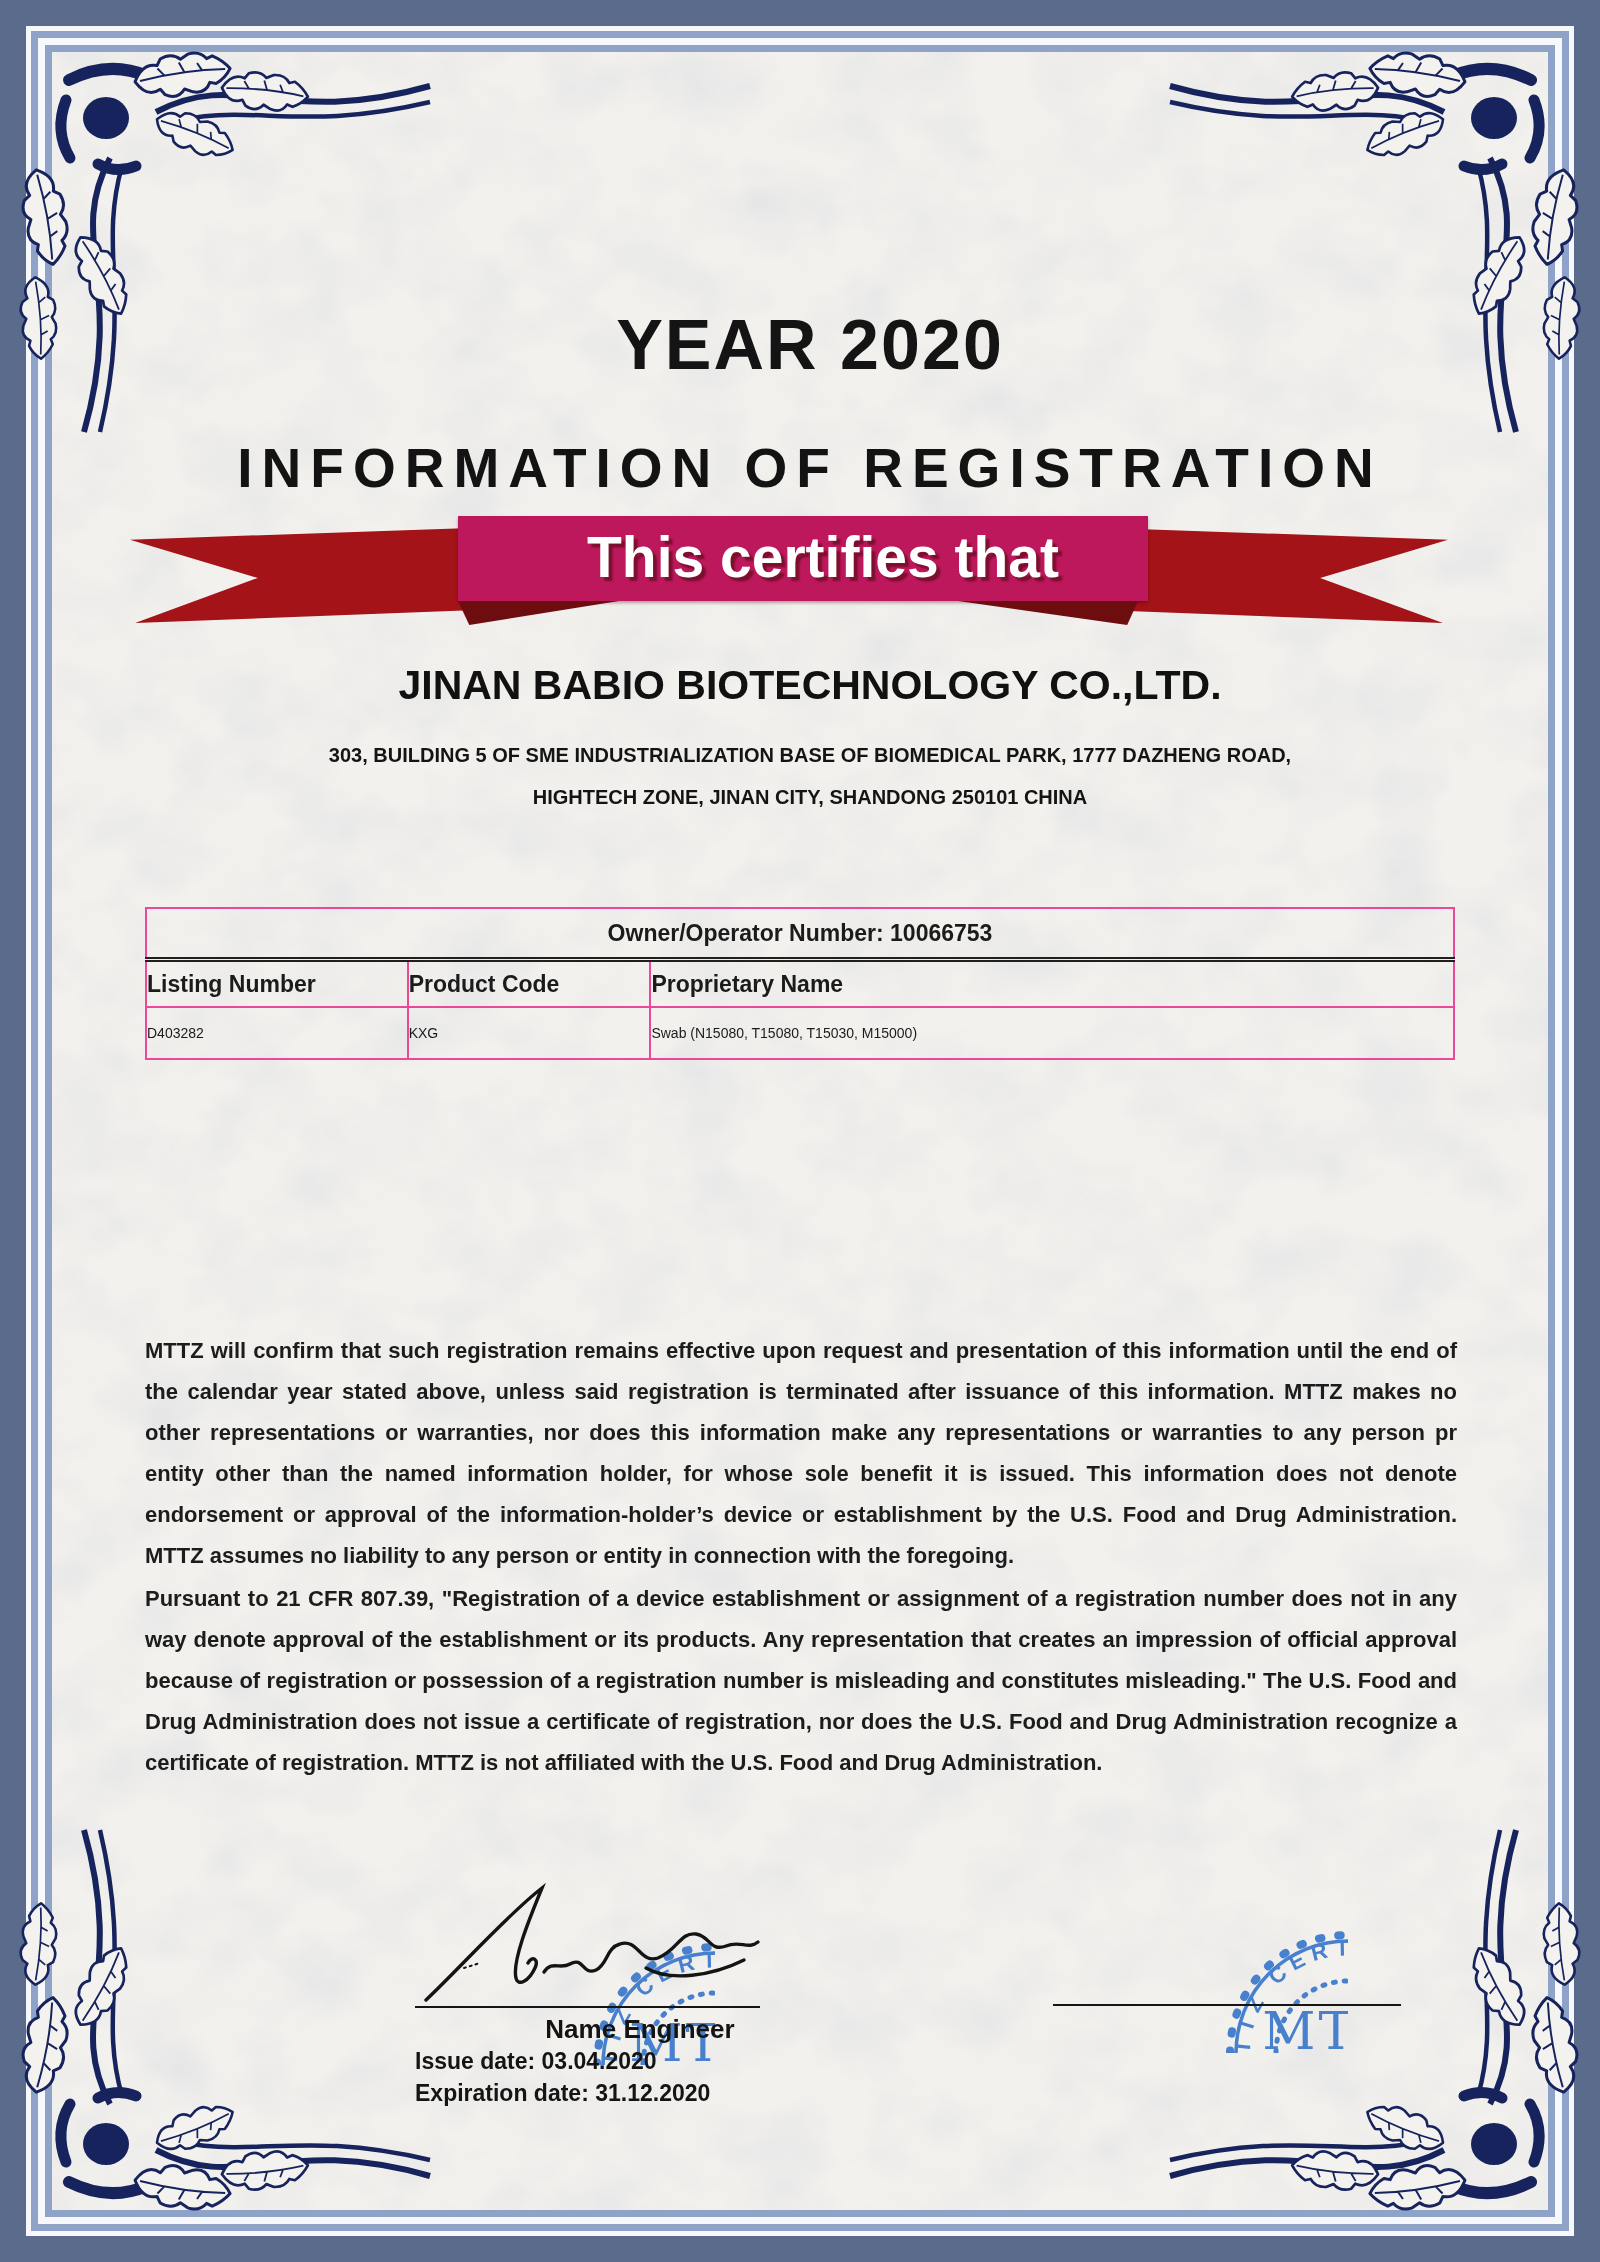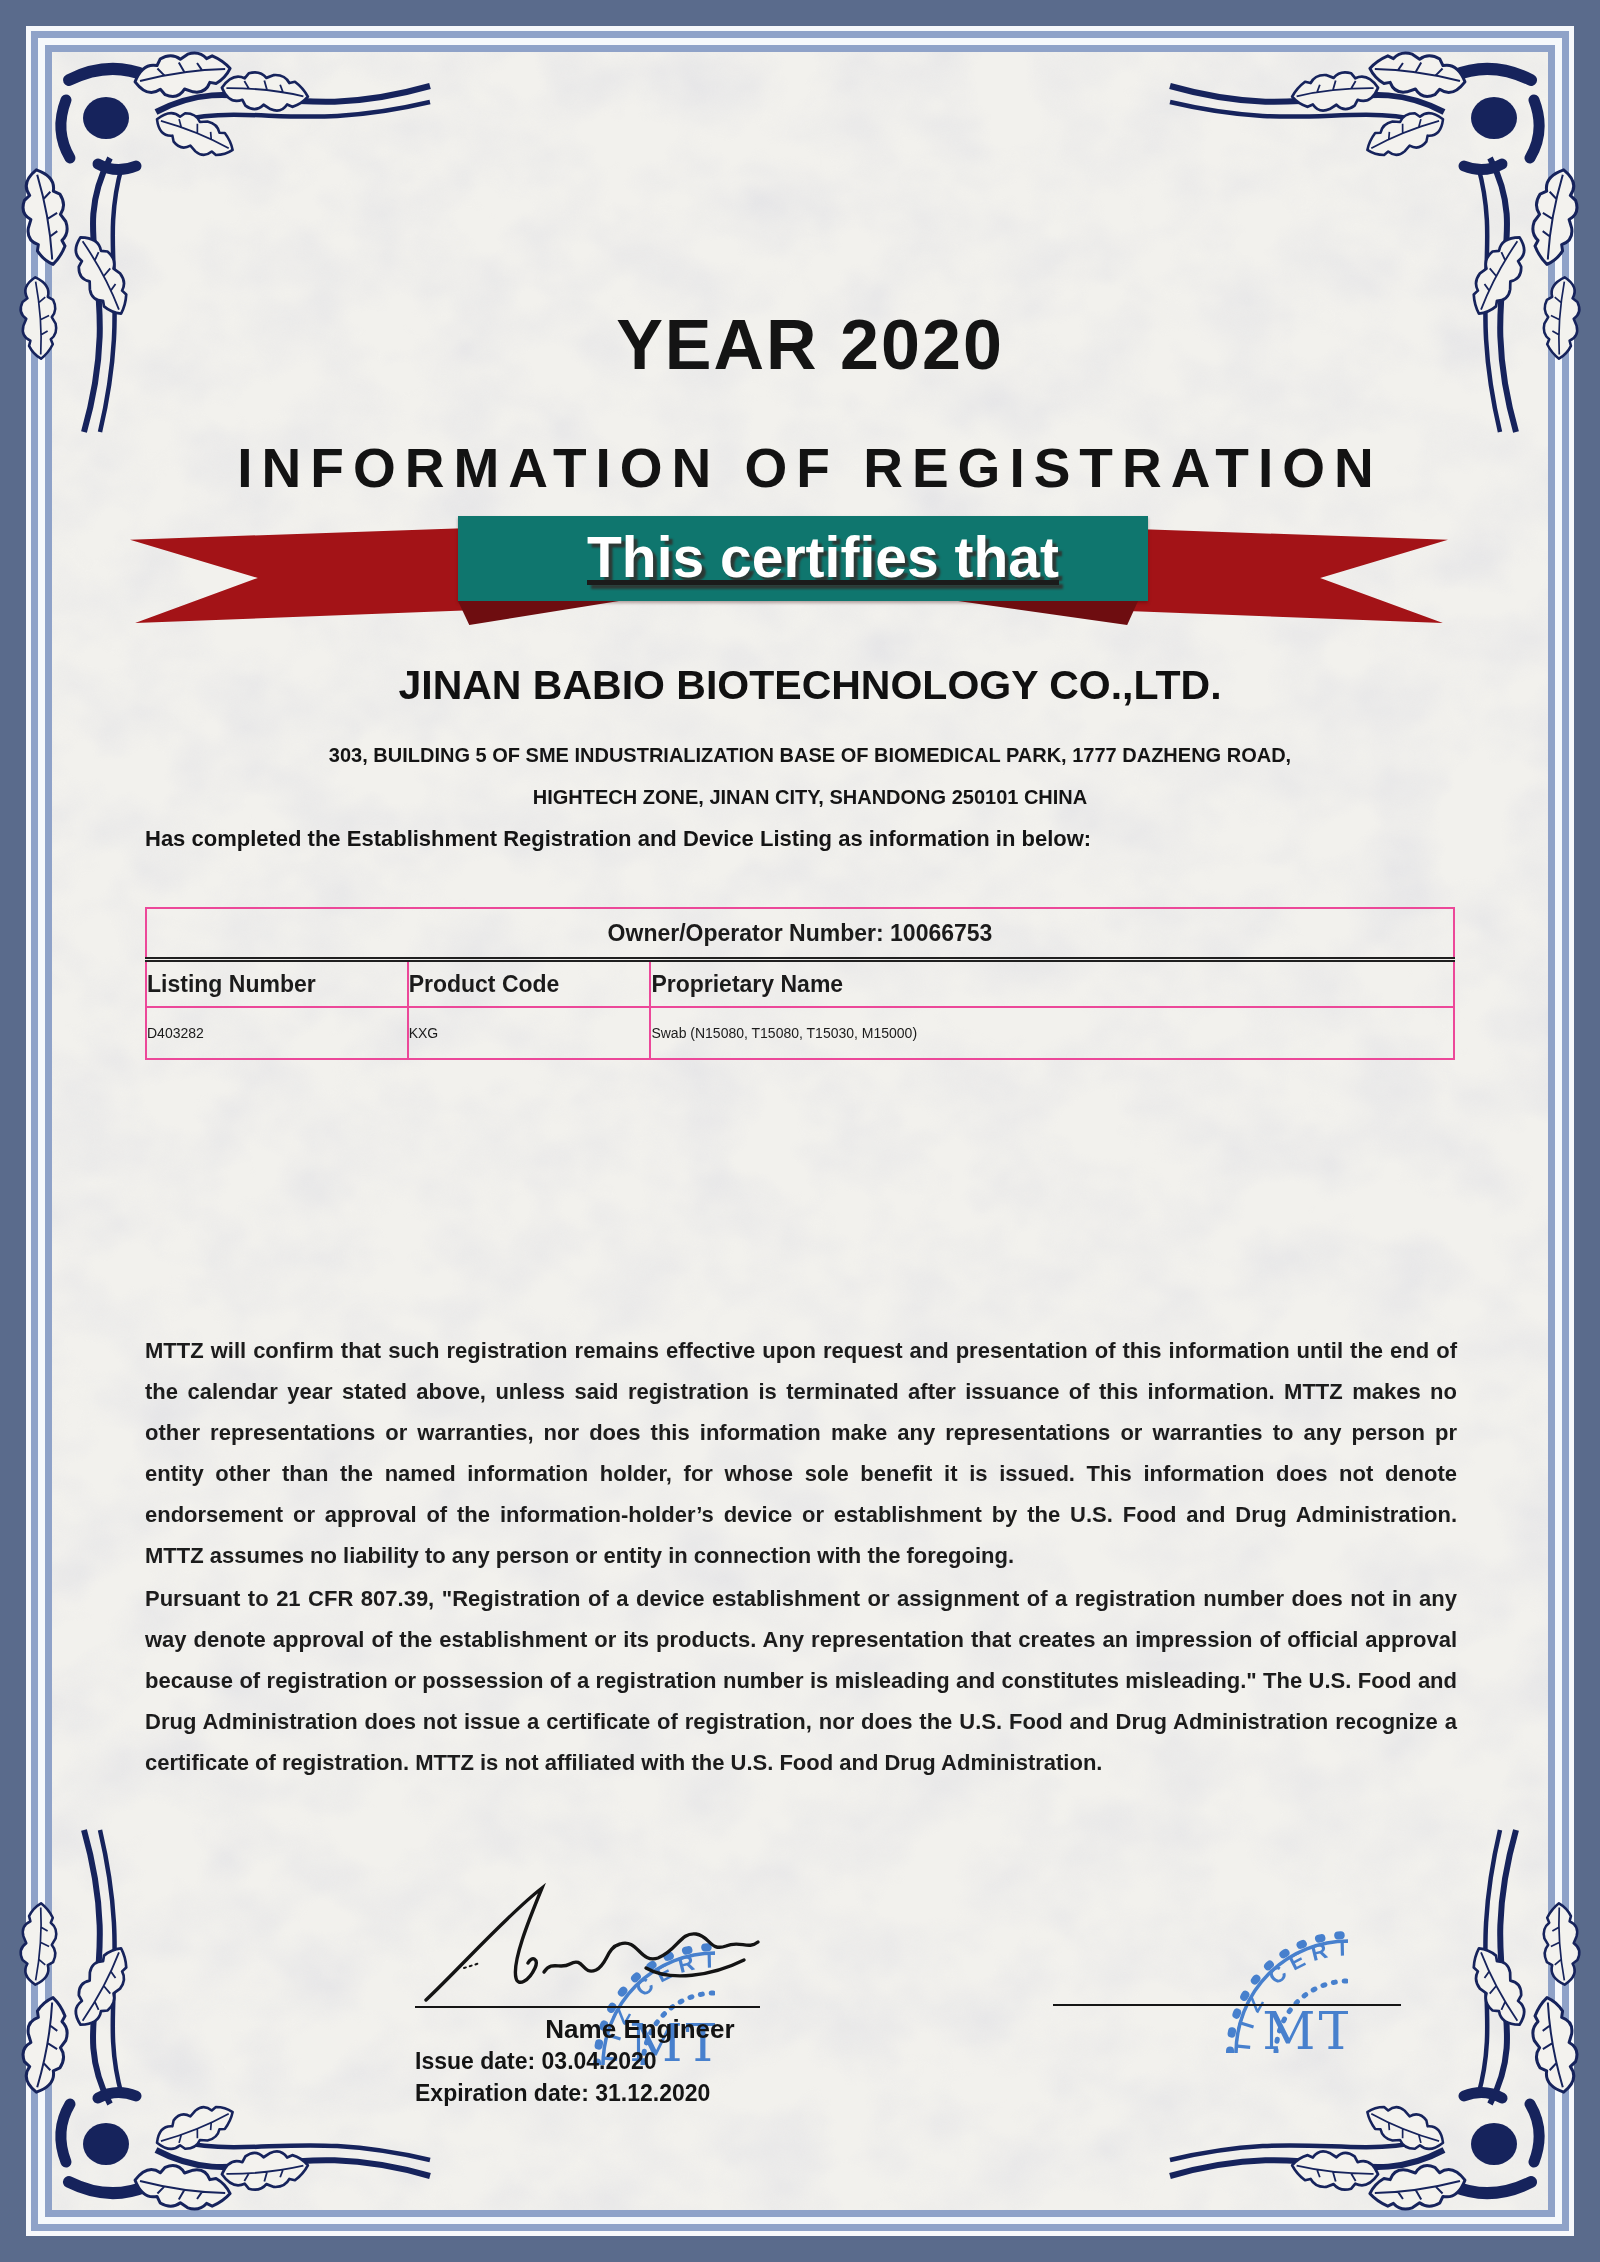--- a/index.html
+++ b/index.html
@@ -25,22 +25,22 @@
   
   .year-title{top:305px;font-size:70px;font-weight:700;letter-spacing:2px;color:#141414;}
   .main-title{top:436px;font-size:55px;font-weight:700;letter-spacing:9px;color:#131313;}
   
   .ribbon{left:130px;top:516px;width:1320px;height:130px;}
   .tail{position:absolute;background:#A31317;}
   .tail-l{left:0;top:10px;width:340px;height:98px;
       clip-path:polygon(0% 14%,100% 2%,100% 86%,1.5% 99%,37.6% 53%);}
   .tail-r{left:978px;top:10px;width:340px;height:98px;
       clip-path:polygon(0% 2%,100% 14%,62.4% 53%,98.5% 99%,0% 86%);}
-  .band{position:absolute;left:328px;top:0;width:690px;height:85px;background:#0f766e;
-      box-shadow:0 2px 3px rgba(60,10,10,.35);text-decoration:underline;}
+  .band{position:absolute;left:328px;top:0;width:690px;height:85px;background:#be185d;
+      box-shadow:0 2px 3px rgba(60,10,10,.35);}
   .band-text{display:block;width:100%;line-height:83px;text-align:center;padding-left:40px;
       box-sizing:border-box;font-size:57px;font-weight:700;color:#fff;
       text-shadow:4px 4px 2px rgba(70,8,8,.55);}
   .fold{position:absolute;top:85px;background:#6E0D10;}
   .fold-l{left:0;width:161px;height:24px;clip-path:polygon(0 0,100% 0,7% 100%);}
   .fold-r{right:10px;width:180px;height:24px;clip-path:polygon(0 0,100% 0,94% 100%);}
   
   .company-name{top:662px;font-size:41px;font-weight:700;color:#111;}
   .addr1{top:744px;font-size:20px;font-weight:700;color:#141414;}
   .addr2{top:786px;font-size:20px;font-weight:700;color:#141414;}
@@ -153,21 +153,20 @@
       <div class="band">
         <span class="band-text">This certifies that</span>
         <div class="fold fold-l"></div>
         <div class="fold fold-r"></div>
       </div>
     </div>
 
     <div class="abs ctr company-name">JINAN BABIO BIOTECHNOLOGY CO.,LTD.</div>
     <div class="abs ctr addr1">303, BUILDING 5 OF SME INDUSTRIALIZATION BASE OF BIOMEDICAL PARK, 1777 DAZHENG ROAD,</div>
     <div class="abs ctr addr2">HIGHTECH ZONE, JINAN CITY, SHANDONG 250101 CHINA</div>
-    <div class="abs intro">Has completed the Establishment Registration and Device Listing as information in below:</div>
 
     <table class="reg-table">
       <tbody>
         <tr>
           <td class="owner-cell" colspan="3">Owner/Operator Number: 10066753</td>
         </tr>
         <tr>
           <th class="hdr col1">Listing Number</th>
           <th class="hdr col2">Product Code</th>
           <th class="hdr col3">Proprietary Name</th>

